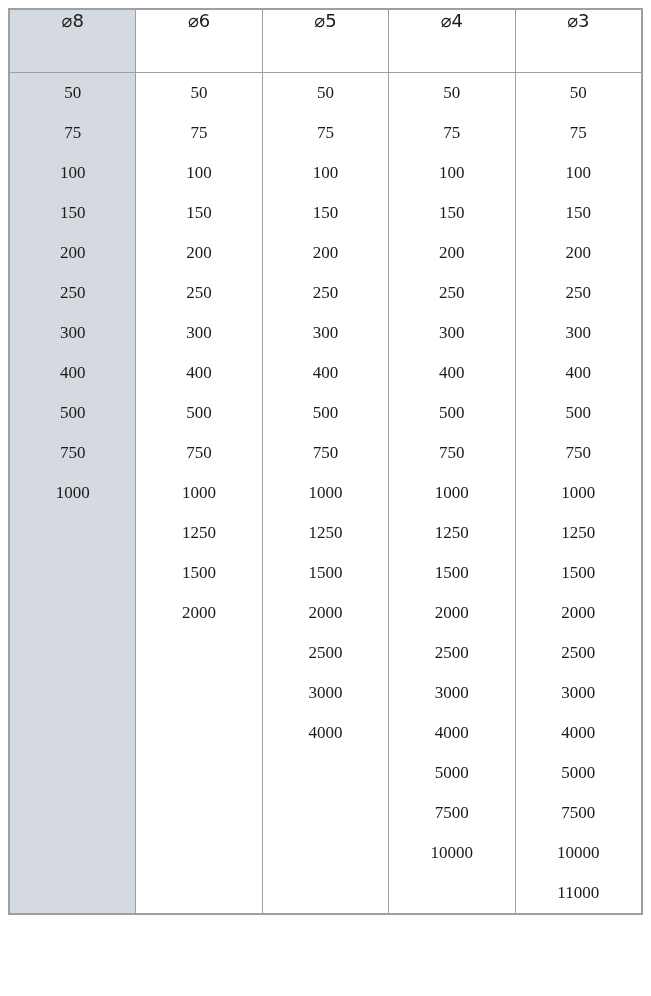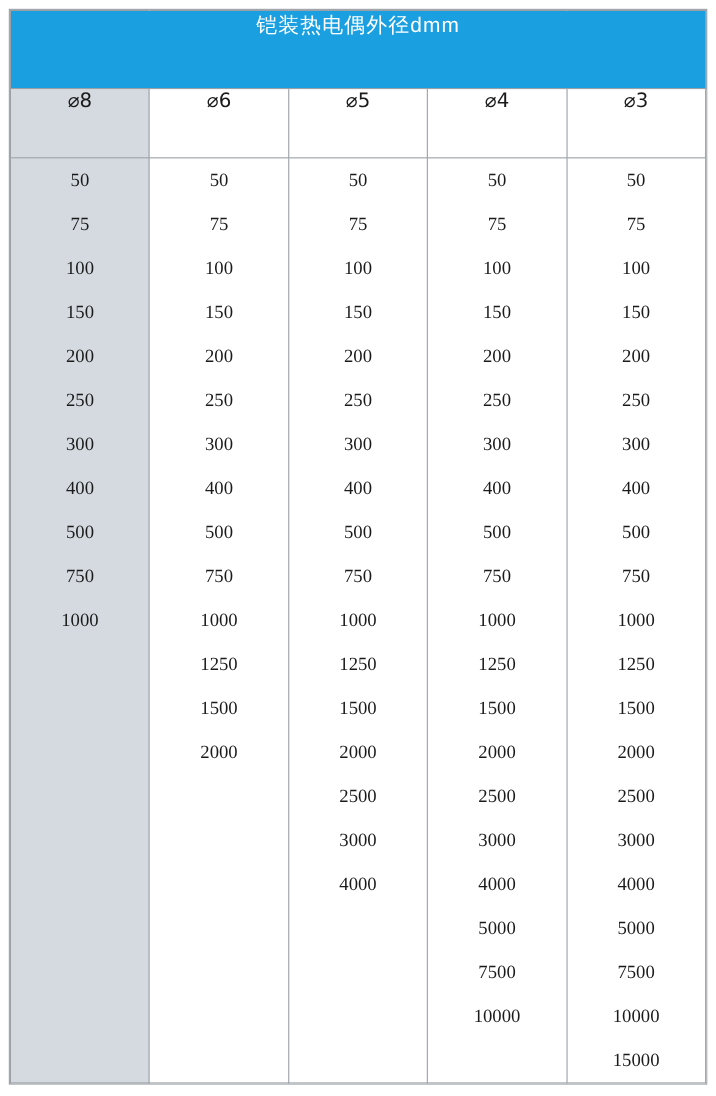--- a/index.html
+++ b/index.html
@@ -78,23 +78,20 @@
   }
 </style>
 </head>
 <body>
 
 <div class="page">
   <div class="table-wrap">
     <table class="spec">
       <tbody>
         <tr>
-          <td class="title-cell" colspan="5">铠装热电偶外径dmm</td>
-        </tr>
-        <tr>
           <td class="head-cell first">
             <span class="diam">⌀8</span>
           </td>
           <td class="head-cell">
             <span class="diam">⌀6</span>
           </td>
           <td class="head-cell">
             <span class="diam">⌀5</span>
           </td>
           <td class="head-cell">
@@ -189,19 +186,19 @@
             <div class="val">1000</div>
             <div class="val">1250</div>
             <div class="val">1500</div>
             <div class="val">2000</div>
             <div class="val">2500</div>
             <div class="val">3000</div>
             <div class="val">4000</div>
             <div class="val">5000</div>
             <div class="val">7500</div>
             <div class="val">10000</div>
-            <div class="val">15000</div>
+            <div class="val">11000</div>
           </td>
         </tr>
       </tbody>
     </table>
   </div>
 </div>
 
 </body></html>

